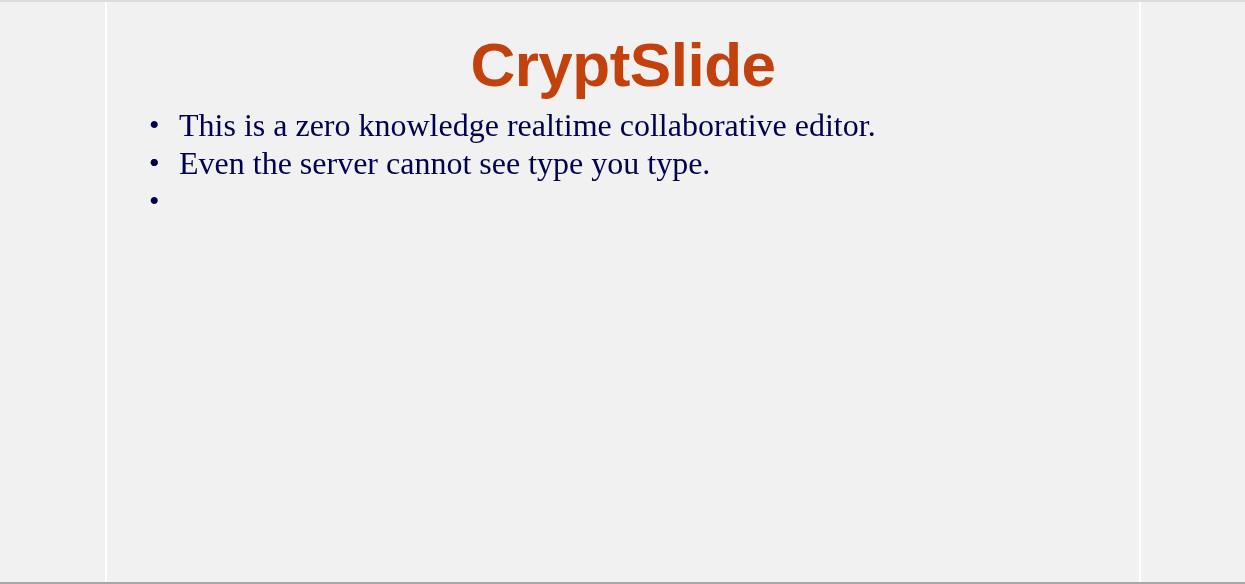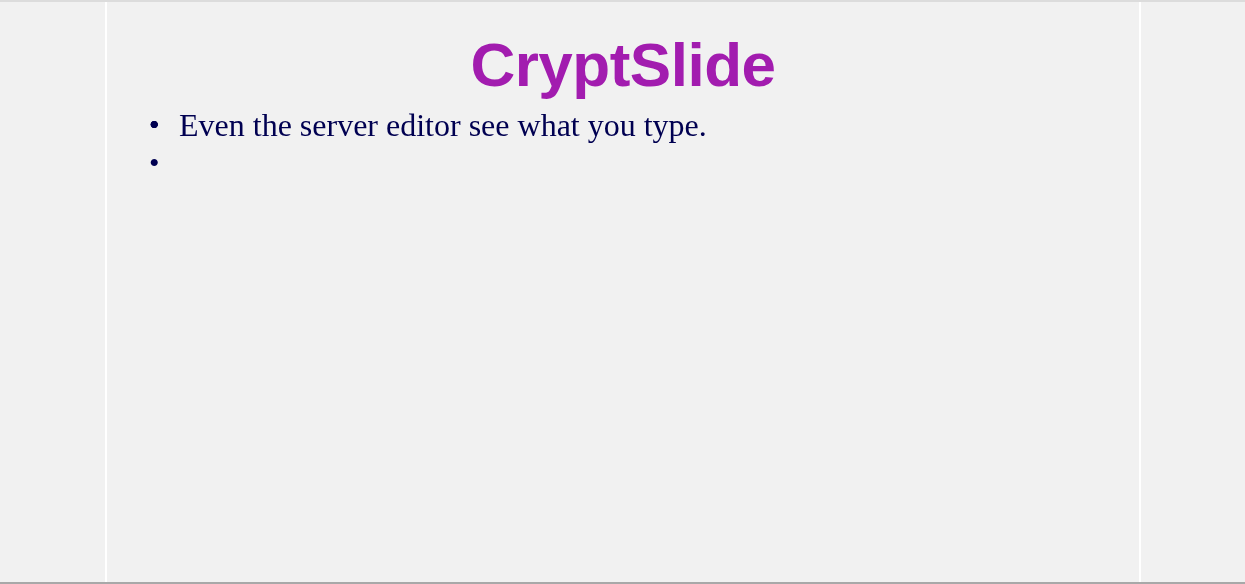--- a/index.html
+++ b/index.html
@@ -65,21 +65,21 @@
   }
 
   .slide-title {
     margin: 0;
     padding-top: 32px;
     text-align: center;
     font-family: "Liberation Sans", "DejaVu Sans", sans-serif;
     font-weight: bold;
     font-size: 62px;
     line-height: 1.0;
-    color: #a21caf;
+    color: #c2410c;
     letter-spacing: -0.5px;
   }
 
   .bullet-list {
     list-style: none;
     margin: 0;
     padding: 0;
     padding-top: 10px;
   }
 
@@ -118,29 +118,30 @@
 
   <div class="slide-frame">
     <div class="slide-inner">
 
       <h1 class="slide-title">CryptSlide</h1>
 
       <ul class="bullet-list">
 
         <li class="bullet-item">
           <span class="bullet-marker">•</span>
+          <span class="bullet-text">This is a zero knowledge realtime collaborative editor.</span>
         </li>
 
         <li class="bullet-item">
           <span class="bullet-marker">•</span>
         </li>
 
         <li class="bullet-item">
           <span class="bullet-marker">•</span>
-          <span class="bullet-text">Even the server editor see what you type.</span>
+          <span class="bullet-text">Even the server cannot see type you type.</span>
         </li>
 
         <li class="bullet-item">
           <span class="bullet-marker">•</span>
         </li>
 
       </ul>
 
     </div>
   </div>

